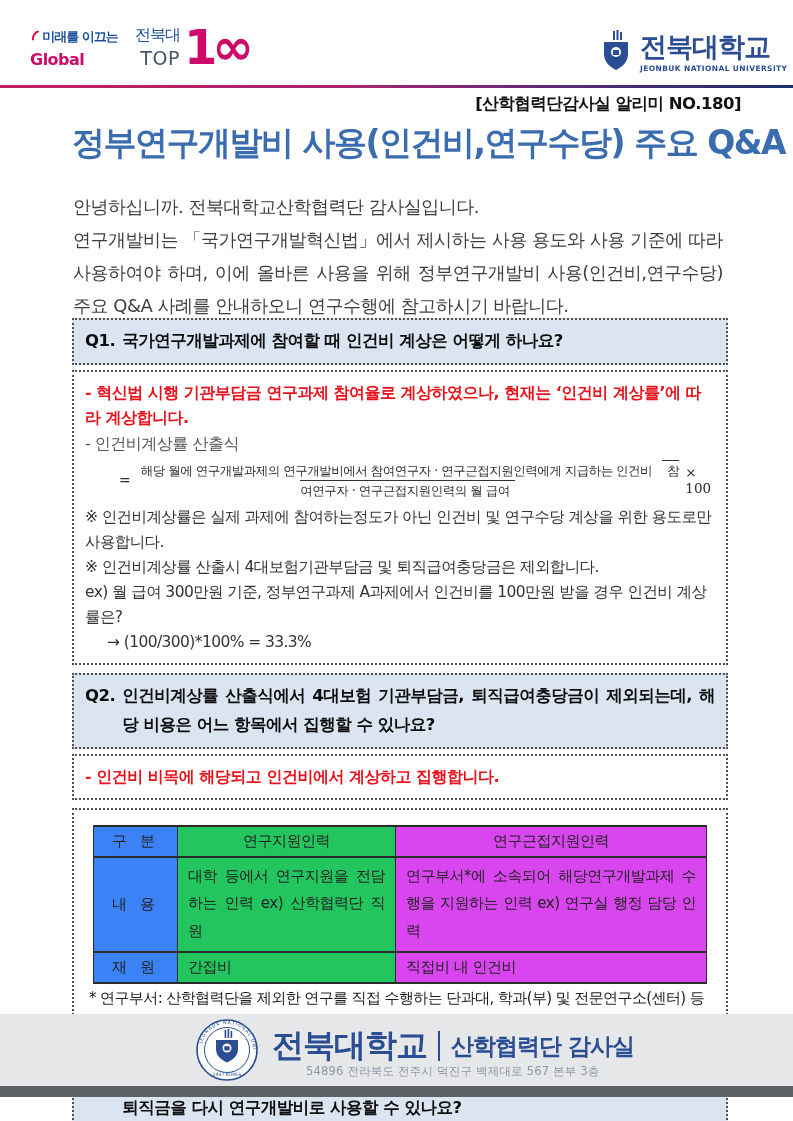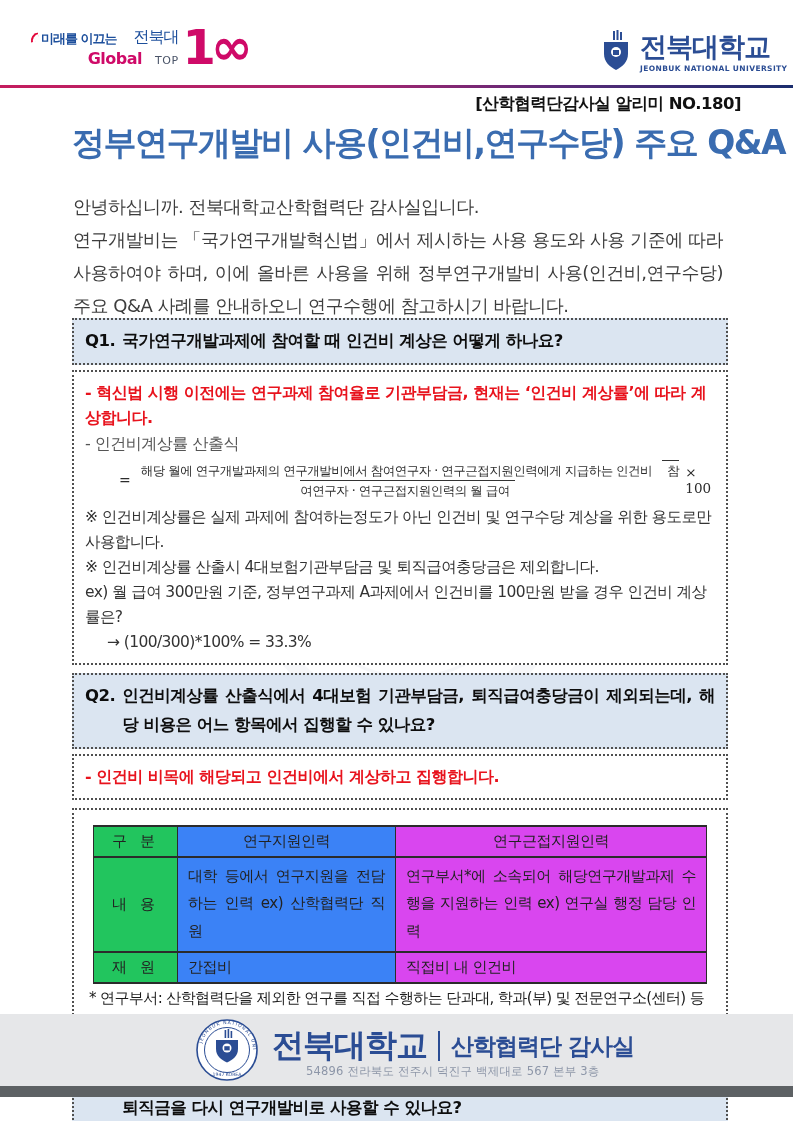--- a/index.html
+++ b/index.html
@@ -12,23 +12,23 @@
     overflow:hidden;
   }
   
   .header { position:absolute; top:0; left:0; width:793px; height:86px; background:#fff;padding-left:20px; }
   .left-logo { position:absolute; left:30px; top:22px; display:flex; align-items:center; }
   .left-logo .txtcol { display:flex; flex-direction:column; align-items:flex-end; margin-right:2px; }
   .slogan-row1 { display:flex; align-items:flex-end; }
   .swoosh { display:inline-block; width:9px; height:9px; border-top:2.5px solid #e3063a; border-left:2.5px solid #e3063a; border-radius:9px 0 0 0; margin-right:2px; margin-bottom:6px; transform:rotate(-12deg); }
   .slogan-pre { color:#1d4f9c; font-size:13px; font-weight:bold; letter-spacing:-1px; }
   .slogan-brand { color:#1d4f9c; font-size:16px; font-weight:normal; letter-spacing:-1px; margin-left:17px; }
-  .slogan-row2 { display:flex; align-items:baseline; margin-top:1px; }
+  .slogan-row2 { display:flex; align-items:baseline; margin-top:1px;gap:33px; }
   .slogan-global { color:#cf0a68; font-size:16px; font-weight:bold; letter-spacing:-0.5px; }
-  .slogan-top { color:#4a5468; font-size:11px; margin-left:13px; letter-spacing:0.5px; }
+  .slogan-top { color:#4a5468; font-size:19px; margin-left:23px; letter-spacing:0.5px; }
   .big-number { color:#cf0a68; font-weight:bold; line-height:1; display:flex; align-items:center; margin-left:2px; }
   .big-number .one { font-size:48px; letter-spacing:-3px; }
   .big-number .inf { font-size:50px; margin-left:-2px; }
   .right-logo { position:absolute; left:600px; top:30px; display:flex; align-items:center; }
   .univ-mark { margin-right:8px; }
   .right-logo .names { display:flex; flex-direction:column; }
   .univ-name { color:#2b4d94; font-size:27px; font-weight:bold; letter-spacing:-1px; line-height:1.05; }
   .univ-name-en { color:#2b4d94; font-size:7.5px; font-weight:bold; letter-spacing:0.4px; margin-top:2px; }
   .rule { position:absolute; top:85px; left:0; width:793px; height:3px;
     background:linear-gradient(to right,#c41d5e 0%,#a7256f 45%,#5b2a78 70%,#1b2d6d 100%); }
@@ -55,22 +55,22 @@
   .formula .eq { font-size:14px; margin-right:5px; }
   .frac { text-align:center; }
   .frac .num { font-size:12.5px; padding:0 5px 2px; letter-spacing:-0.5px; }
   .frac .den { font-size:12.5px; border-top:1.2px solid #333; padding:2px 5px 0; letter-spacing:-0.5px; }
   .formula .mult { font-size:13.5px; margin-left:6px; }
   .note { font-size:15.5px; color:#333; line-height:1.62; letter-spacing:-0.6px; }
   .example-result { margin-left:22px; }
   
   .q3-table { border-collapse:collapse; margin:7px auto 5px auto; width:614px; font-size:15px; color:#222; }
   .q3-table th, .q3-table td { border:solid #2b2b2b; border-width:2px 1.2px; padding:5px 10px; font-weight:normal; letter-spacing:-0.5px; }
-  .q3-table .lab { text-align:center; width:84px; background:#22c55e; letter-spacing:4px; }
-  .q3-table .c-yellow { background:#3b82f6; }
+  .q3-table .lab { text-align:center; width:84px; background:#3b82f6; letter-spacing:4px; }
+  .q3-table .c-yellow { background:#22c55e; }
   .q3-table .c-peach  { background:#d946ef; }
   .q3-table thead th { text-align:center; }
   .q3-table td.body-cell { line-height:1.85; text-align:justify; }
   .tbl-footnote { font-size:15px; color:#1c1c1c; letter-spacing:-0.6px; margin:3px 4px 1px; }
   
   .footer-band { position:absolute; top:1014px; left:0; width:793px; height:72px; background:#e6e7e9; }
   .footer-bar { position:absolute; top:1086px; left:0; width:793px; height:11px; background:#5d6164; }
   .seal { position:absolute; left:14px; top:5px; }
   .footer-logo { position:absolute; left:182px; top:0; width:560px; height:72px; }
   .footer-names { position:absolute; left:90px; top:10px; display:flex; align-items:center; }
@@ -135,21 +135,21 @@
     <div class="watermark-inner"></div>
   </div>
 
 <div class="content">
 
   <div class="qbox q-question">
     <span class="q-label">Q1.</span>
     <span class="q-text">국가연구개발과제에 참여할 때 인건비 계상은 어떻게 하나요?</span>
   </div>
   <div class="qbox q-answer">
-    <div class="ans-line red">- 혁신법 시행 이전에는 연구과제 참여율로 기관부담금, 현재는 ‘인건비 계상률’에 따라 계상합니다.</div>
+    <div class="ans-line red">- 혁신법 시행 기관부담금 연구과제 참여율로 계상하였으나, 현재는 ‘인건비 계상률’에 따라 계상합니다.</div>
     <div class="ans-line gray">- 인건비계상률 산출식</div>
     <div class="formula">
       <span class="eq">=</span>
       <span class="frac">
         <span class="num">해당 월에 연구개발과제의 연구개발비에서 참여연구자 · 연구근접지원인력에게 지급하는 인건비</span>
         <span class="den">참여연구자 · 연구근접지원인력의 월 급여</span>
       </span>
       <span class="mult">× 100</span>
     </div>
     <div class="note">※ 인건비계상률은 실제 과제에 참여하는정도가 아닌 인건비 및 연구수당 계상을 위한 용도로만 사용합니다.</div>

